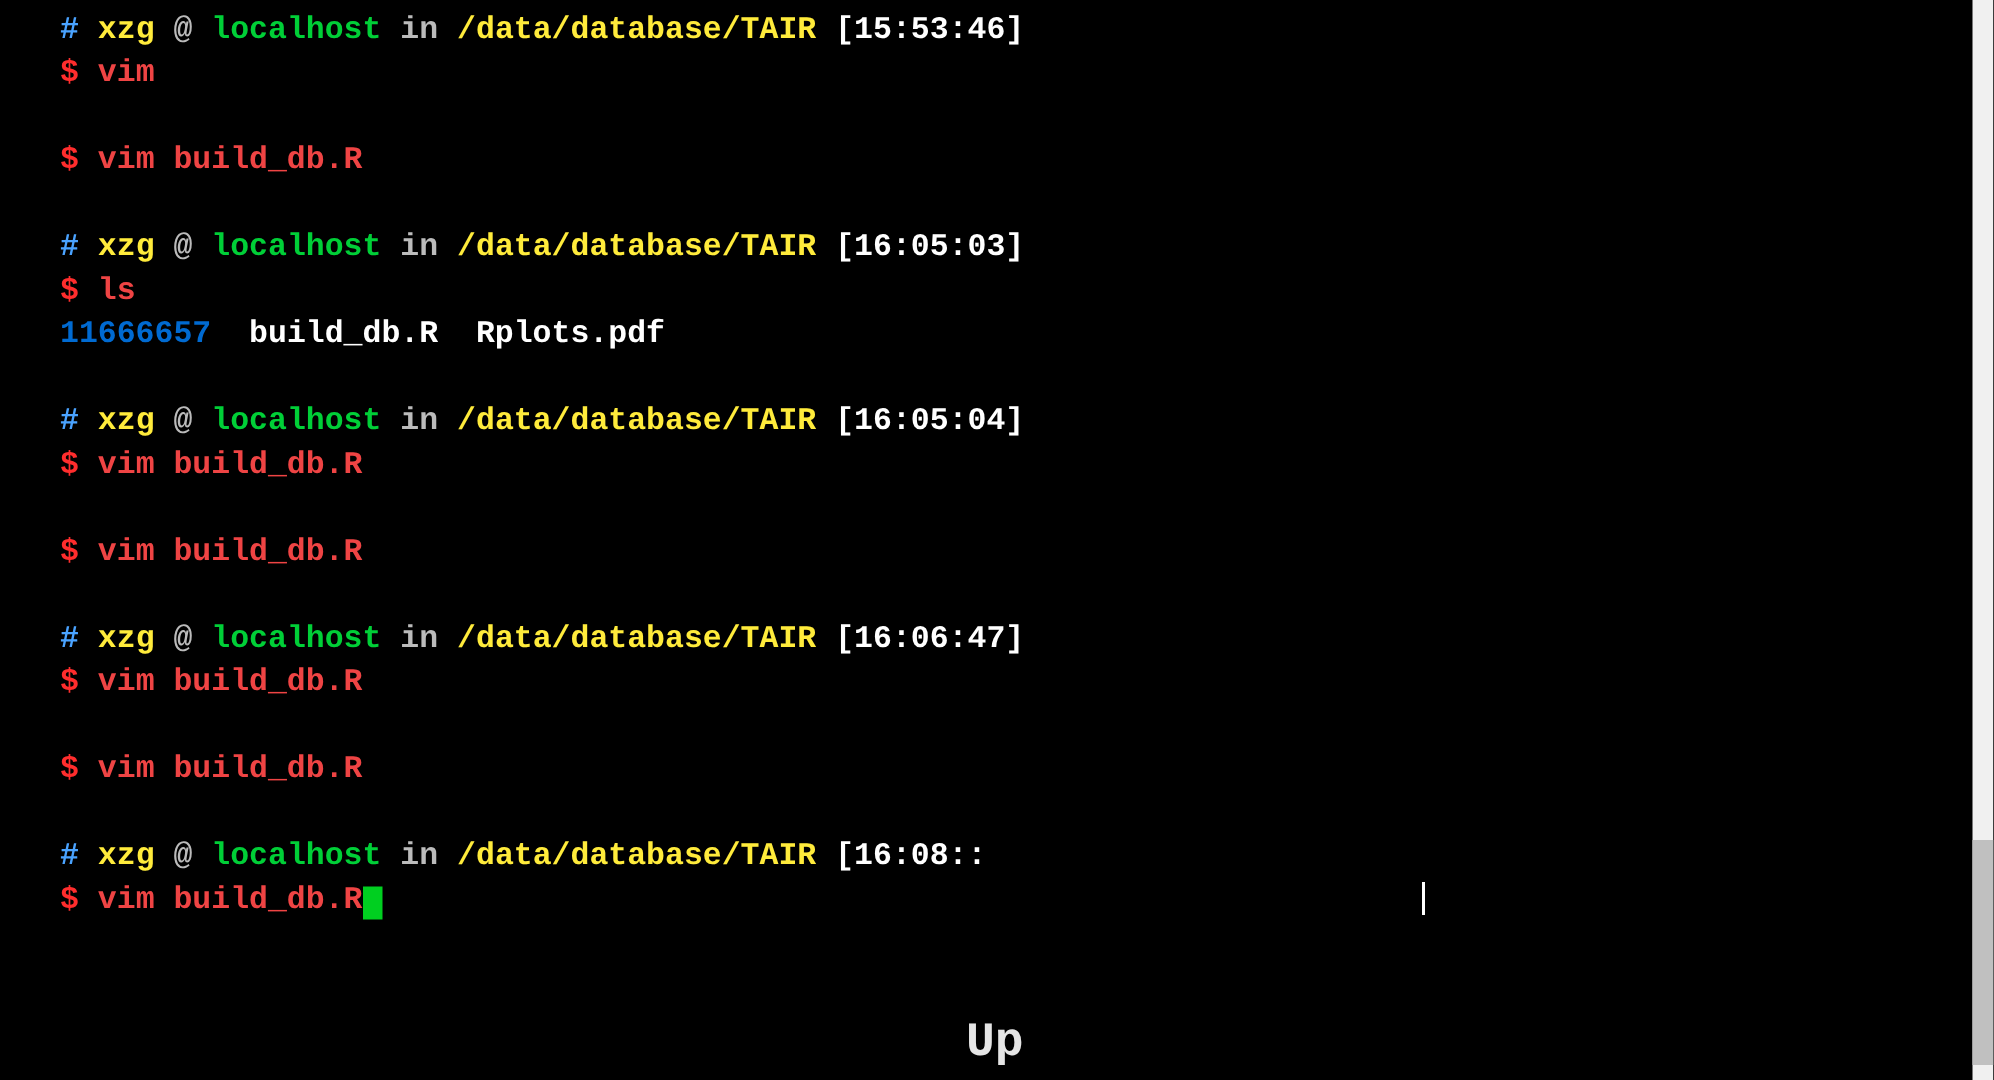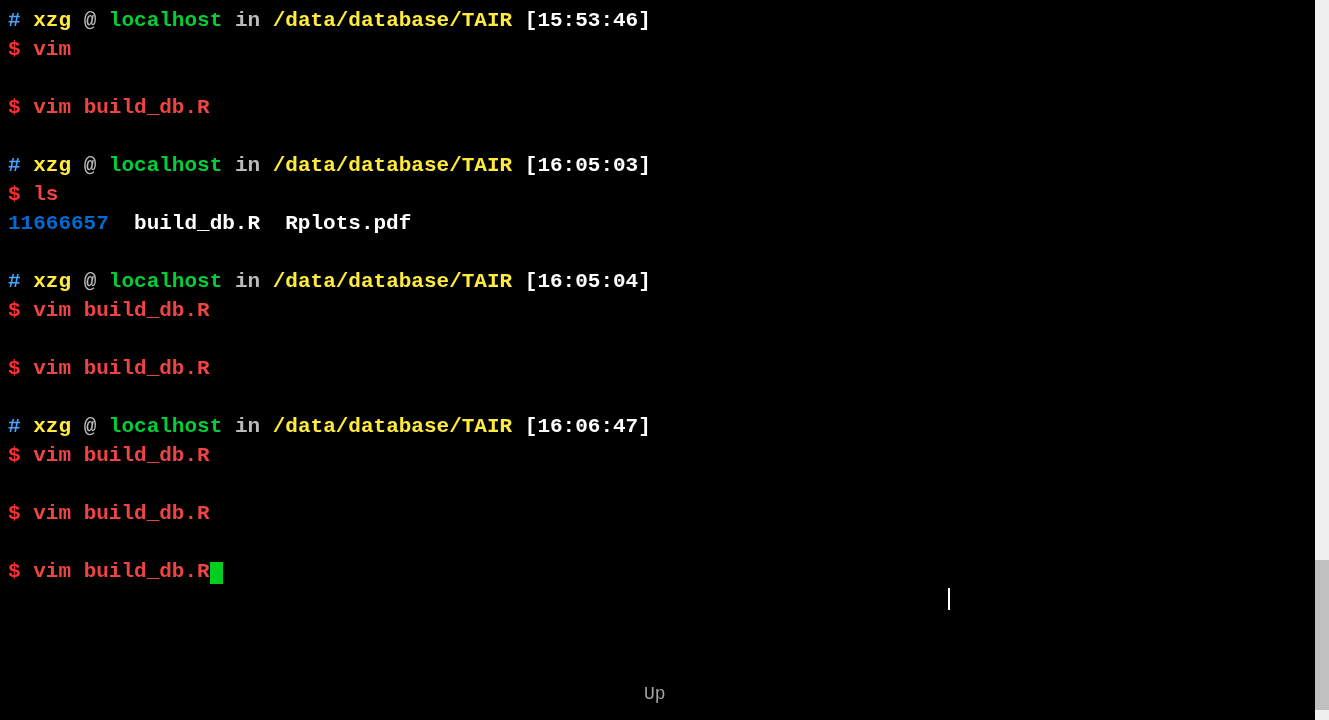--- a/index.html
+++ b/index.html
@@ -42,41 +42,41 @@
     width: 2px;
     height: 22px;
     background: #ffffff;
     left: 948px;
     top: 588px;
   }
   .up-label {
     position: absolute;
     left: 644px;
     top: 680px;
-    color: #a3a3a3;
-    font-size: 18px;
-    font-weight: normal;
+    color: #e5e5e5;
+    font-size: 32px;
+    font-weight: bold;
   }
   .scrollbar-track {
     position: absolute;
     top: 0;
     right: 0;
     width: 14px;
     height: 720px;
     background: #f0f0f0;
   }
   .scrollbar-thumb {
     position: absolute;
     right: 0;
     width: 14px;
     top: 560px;
     height: 150px;
     background: #c0c0c0;
   }
-  .prompt-line { white-space: pre; }
+  .prompt-line { white-space: pre; margin-left: 32px; }
 </style>
 </head>
 <body>
 
 <div class="block">
   <div class="prompt-line"><span class="hash">#</span> <span class="user">xzg</span> <span class="at">@</span> <span class="host">localhost</span> <span class="in">in</span> <span class="path">/data/database/TAIR</span> <span class="time">[15:53:46]</span></div>
   <div class="prompt-line"><span class="dollar">$</span> <span class="cmd">vim</span></div>
 </div>
 
 <div class="block">
@@ -101,20 +101,21 @@
 <div class="block">
   <div class="prompt-line"><span class="hash">#</span> <span class="user">xzg</span> <span class="at">@</span> <span class="host">localhost</span> <span class="in">in</span> <span class="path">/data/database/TAIR</span> <span class="time">[16:06:47]</span></div>
   <div class="prompt-line"><span class="dollar">$</span> <span class="cmd">vim build_db.R</span></div>
 </div>
 
 <div class="block">
   <div class="prompt-line"><span class="dollar">$</span> <span class="cmd">vim build_db.R</span></div>
 </div>
 
 <div class="block">
+  <div class="prompt-line"><span class="hash">#</span> <span class="user">xzg</span> <span class="at">@</span> <span class="host">localhost</span> <span class="in">in</span> <span class="path">/data/database/TAIR</span> <span class="time">[16:08::</span></div>
   <div class="prompt-line"><span class="dollar">$</span> <span class="cmd">vim build_db.R</span><span class="cursor-block"></span></div>
 </div>
 
 <div class="text-caret"></div>
 
 <div class="up-label">Up</div>
 
 <div class="scrollbar-track"></div>
 <div class="scrollbar-thumb"></div>
 

